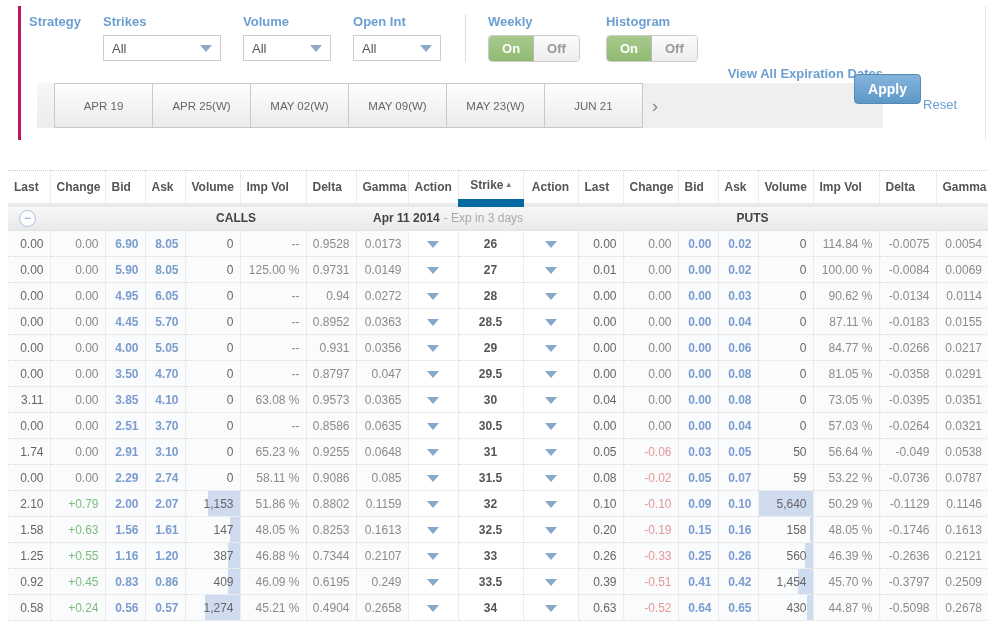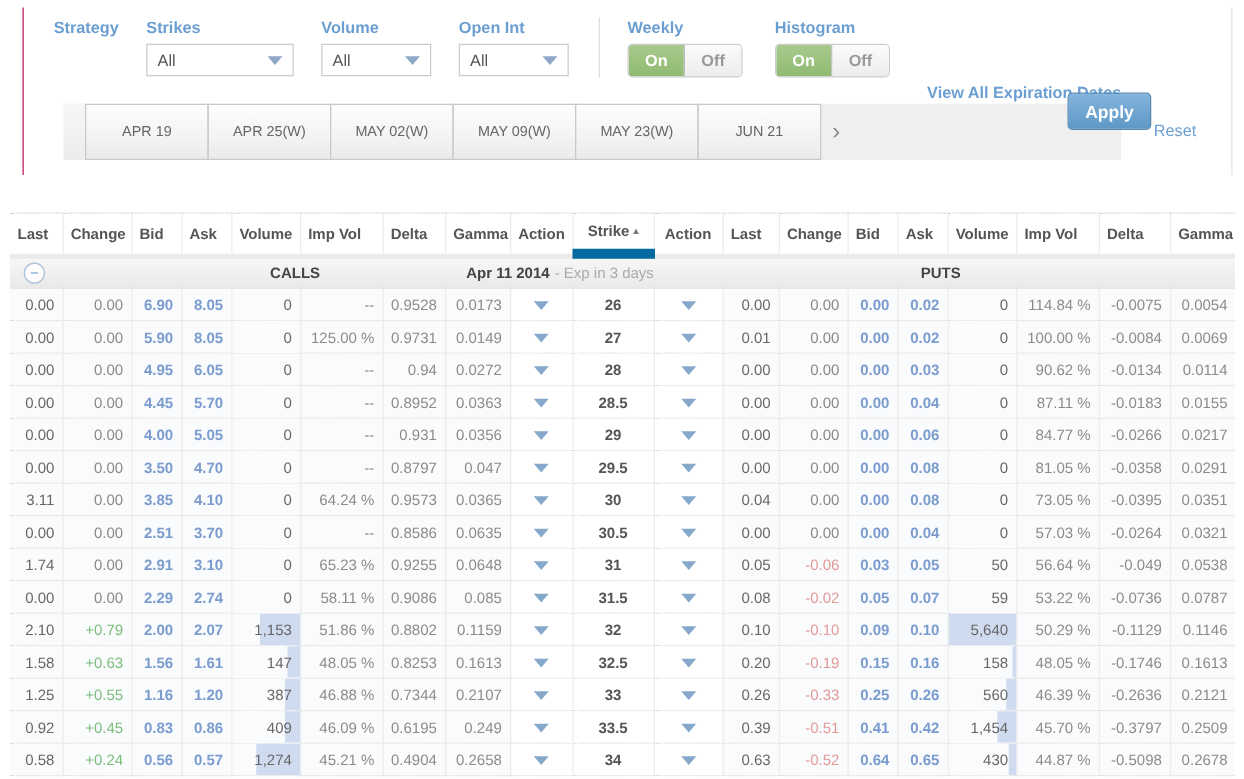--- a/index.html
+++ b/index.html
@@ -1,19 +1,19 @@
 <!DOCTYPE html>
 <html><head>
 <meta charset="utf-8">
 <style>
   * { margin:0; padding:0; box-sizing:border-box; }
   html,body { width:995px; height:623px; background:#fff; font-family:"Liberation Sans", sans-serif; overflow:hidden; }
 
   
-  .top-panel { margin:6px 9px 0 18px; border-left:1px solid #be185d; border-right:1px solid #e4e4e4; padding:8px 0 12px 24px; position:relative; }
+  .top-panel { margin:6px 9px 0 18px; border-left:3px solid #be185d; border-right:1px solid #e4e4e4; padding:8px 0 12px 8px; position:relative; }
   .filters-row { display:flex; align-items:flex-start; }
   .filter-group { margin-right:22px; }
   .filter-label { color:#6b9fd2; font-weight:bold; font-size:13px; margin-bottom:6px; }
   .dropdown { background:#fff; border:1px solid #ccc; height:26px; display:flex; align-items:center; justify-content:space-between; padding:0 8px; font-size:13px; color:#555; cursor:pointer; }
   .dd-strategy { width:108px; } .dd-strikes { width:118px; } .dd-volume { width:88px; } .dd-openint { width:88px; }
   .dd-tri { width:0; height:0; border-left:6px solid transparent; border-right:6px solid transparent; border-top:7px solid #8fa8c8; }
   .toggle-zone { border-left:1px solid #ddd; padding-left:22px; margin-left:2px; display:flex; }
   .toggle-group { margin-right:26px; }
   .toggle { display:inline-flex; border:1px solid #ccc; border-radius:4px; overflow:hidden; font-size:13px; font-weight:bold; }
   .tg-on { background:linear-gradient(#a8ca8d,#90ba72); color:#fff; padding:5px 13px; border-right:1px solid #b9b9b9; cursor:pointer; }
@@ -328,21 +328,21 @@
     <td class="num iv">81.05 %</td>
     <td class="num greek">-0.0358</td>
     <td class="num greek">0.0291</td>
   </tr>
         <tr>
     <td class="num">3.11</td>
     <td class="num chg zero">0.00</td>
     <td class="num bidask">3.85</td>
     <td class="num bidask">4.10</td>
     <td class="num vol"><span class="volnum">0</span></td>
-    <td class="num iv">64.24 %</td>
+    <td class="num iv">63.08 %</td>
     <td class="num greek">0.9573</td>
     <td class="num greek">0.0365</td>
     <td class="action"><span class="tri"></span></td>
     <td class="strike">30</td>
     <td class="action"><span class="tri"></span></td>
     <td class="num">0.04</td>
     <td class="num chg zero">0.00</td>
     <td class="num bidask">0.00</td>
     <td class="num bidask">0.08</td>
     <td class="num vol"><span class="volnum">0</span></td>

